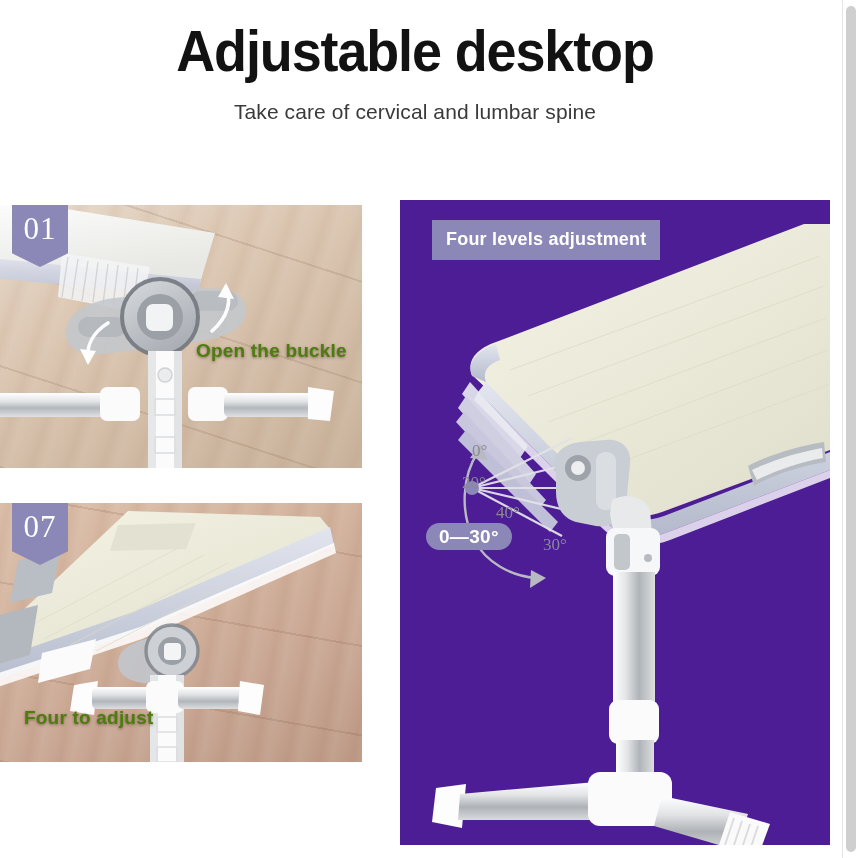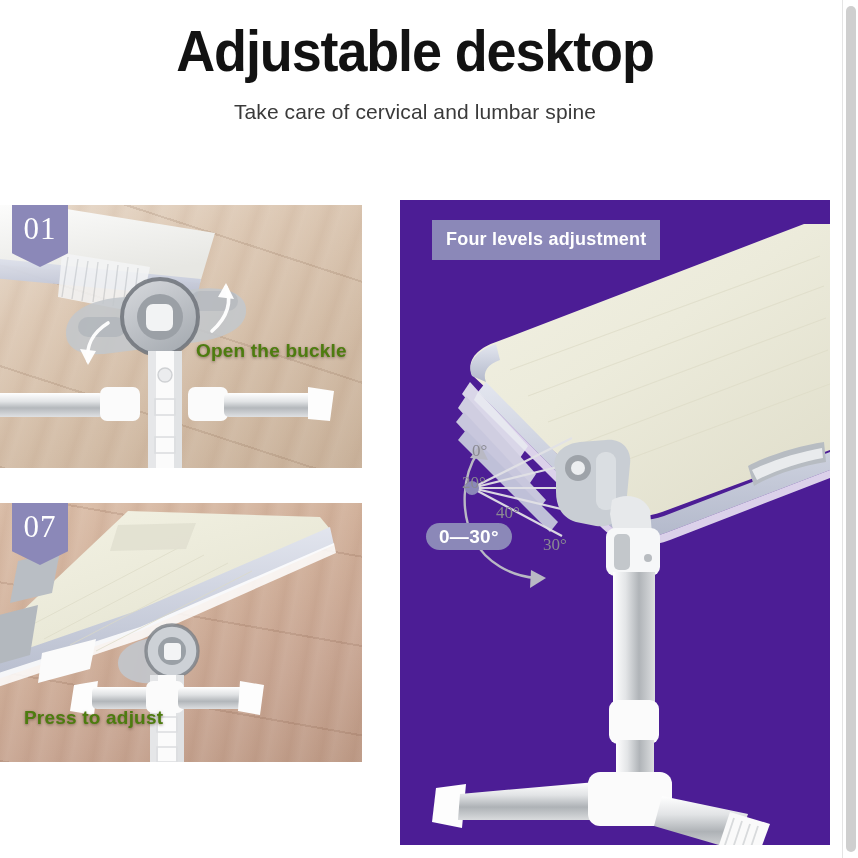--- a/index.html
+++ b/index.html
@@ -346,21 +346,21 @@
         <rect x="92" y="184" width="64" height="22" rx="5" fill="url(#tubeSil2)"></rect>
         <rect x="146" y="178" width="38" height="32" rx="7" fill="#fbfbfb"></rect>
         <rect x="178" y="184" width="72" height="22" rx="5" fill="url(#tubeSil2)"></rect>
         <path d="M240,178 L264,182 L260,212 L238,208 Z" fill="#fdfdfd"></path>
       </g>
     </svg>
 
     <div class="num-badge">07</div>
   </div>
 
-  <div class="caption-white" id="caption-press">Press to adjust</div>
+  <div class="caption-white" id="caption-press">Four to adjust</div>
 
   <div class="photo-panel" id="panel-right">
 
     <svg class="panel-svg" viewBox="0 0 430 645" preserveAspectRatio="none">
       <defs>
         <linearGradient id="rTop" x1="0.05" y1="0" x2="0.9" y2="1">
           <stop offset="0" stop-color="#f2f1e3"></stop>
           <stop offset="0.45" stop-color="#ecebdb"></stop>
           <stop offset="1" stop-color="#e0decb"></stop>
         </linearGradient>

